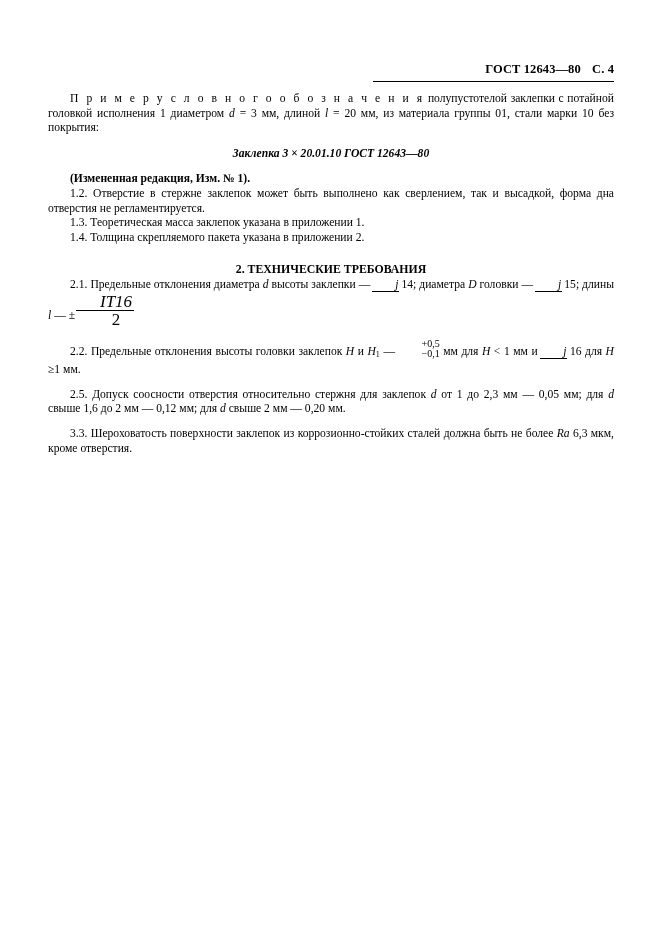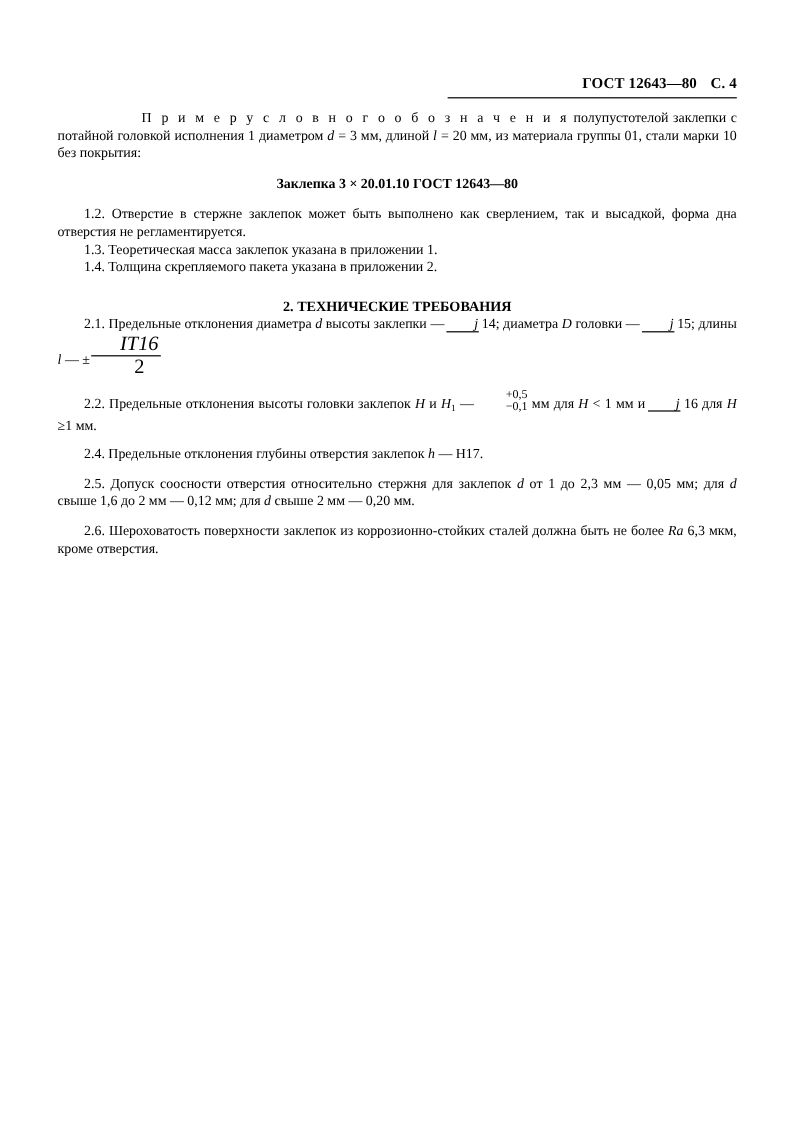--- a/index.html
+++ b/index.html
@@ -51,34 +51,34 @@
     text-align: justify;
   }
   p {
     margin: 0;
   }
   .p-indent {
     text-indent: 22px;
   }
   .spaced {
     letter-spacing: 2.2px;
-    margin-left: 48px;
   }
   .ital {
     font-style: italic;
   }
   .bold {
     font-weight: bold;
   }
   .centered {
     text-align: center;
   }
   .example-line {
     margin-top: 11px;
     margin-bottom: 11px;
+    font-style: italic;
     font-weight: bold;
     font-size: 11.6px;
   }
   .gap-sm { margin-top: 10px; }
   .section-title {
     text-align: center;
     font-weight: bold;
     font-size: 11.8px;
     margin-top: 17px;
     margin-bottom: 1px;
@@ -142,42 +142,40 @@
   <div class="header-rule"></div>
 
   <div class="content">
 
     <p class="p-indent">
       <span class="spaced">П р и м е р   у с л о в н о г о   о б о з н а ч е н и я</span><span> полупустотелой заклепки с потайной головкой исполнения 1 диаметром </span><span class="ital">d</span><span> = 3 мм, длиной </span><span class="ital">l</span><span> = 20 мм, из материала группы 01, стали марки 10 без покрытия:</span>
     </p>
 
     <p class="centered example-line">Заклепка 3 × 20.01.10 ГОСТ 12643—80</p>
 
+    <p class="p-indent bold">(Измененная редакция, Изм. № 1).</p>
 
     <p class="p-indent">1.2. Отверстие в стержне заклепок может быть выполнено как сверлением, так и высадкой, форма дна отверстия не регламентируется.</p>
     <p class="p-indent">1.3. Теоретическая масса заклепок указана в приложении 1.</p>
     <p class="p-indent">1.4. Толщина скрепляемого пакета указана в приложении 2.</p>
 
     <p class="section-title">2. ТЕХНИЧЕСКИЕ ТРЕБОВАНИЯ</p>
 
     <p class="p-indent">
       <span>2.1. Предельные отклонения диаметра </span><span class="ital">d</span><span> высоты заклепки — </span><span class="jmark">j</span><span> 14; диаметра </span><span class="ital">D</span><span> головки — </span><span class="jmark">j</span><span> 15; длины </span><span class="ital">l</span><span> — ±</span><span class="frac"><span class="num">IT16</span><span class="den">2</span></span>
     </p>
 
     <p class="p-indent gap-sm">
       <span>2.2. Предельные отклонения высоты головки заклепок </span><span class="ital">H</span><span> и </span><span class="ital">H</span><sub>1</sub><span> — </span><span class="tol"><span class="up">+0,5</span><span class="dn">−0,1</span></span><span> мм для </span><span class="ital">H</span><span> &lt; 1 мм и </span><span class="jmark">j</span><span> 16 для </span><span class="ital">H</span><span> ≥1 мм.</span>
     </p>
 
 
-    <p class="p-indent gap-sm">
-      <span>2.4. Предельные отклонения глубины отверстия заклепок </span><span class="ital">h</span><span> — Н17.</span>
-    </p>
 
     <p class="p-indent gap-sm">
       <span>2.5. Допуск соосности отверстия относительно стержня для заклепок </span><span class="ital">d</span><span> от 1 до 2,3 мм — 0,05 мм; для </span><span class="ital">d</span><span> свыше 1,6 до 2 мм — 0,12 мм; для </span><span class="ital">d</span><span> свыше 2 мм — 0,20 мм.</span>
     </p>
 
     <p class="p-indent gap-sm">
-      <span>2.6. Шероховатость поверхности заклепок из коррозионно-стойких сталей должна быть не более </span><span class="ital">Ra</span><span> 6,3 мкм, кроме отверстия.</span>
+      <span>3.3. Шероховатость поверхности заклепок из коррозионно-стойких сталей должна быть не более </span><span class="ital">Ra</span><span> 6,3 мкм, кроме отверстия.</span>
     </p>
 
   </div>
 </div>
 
 </body></html>

